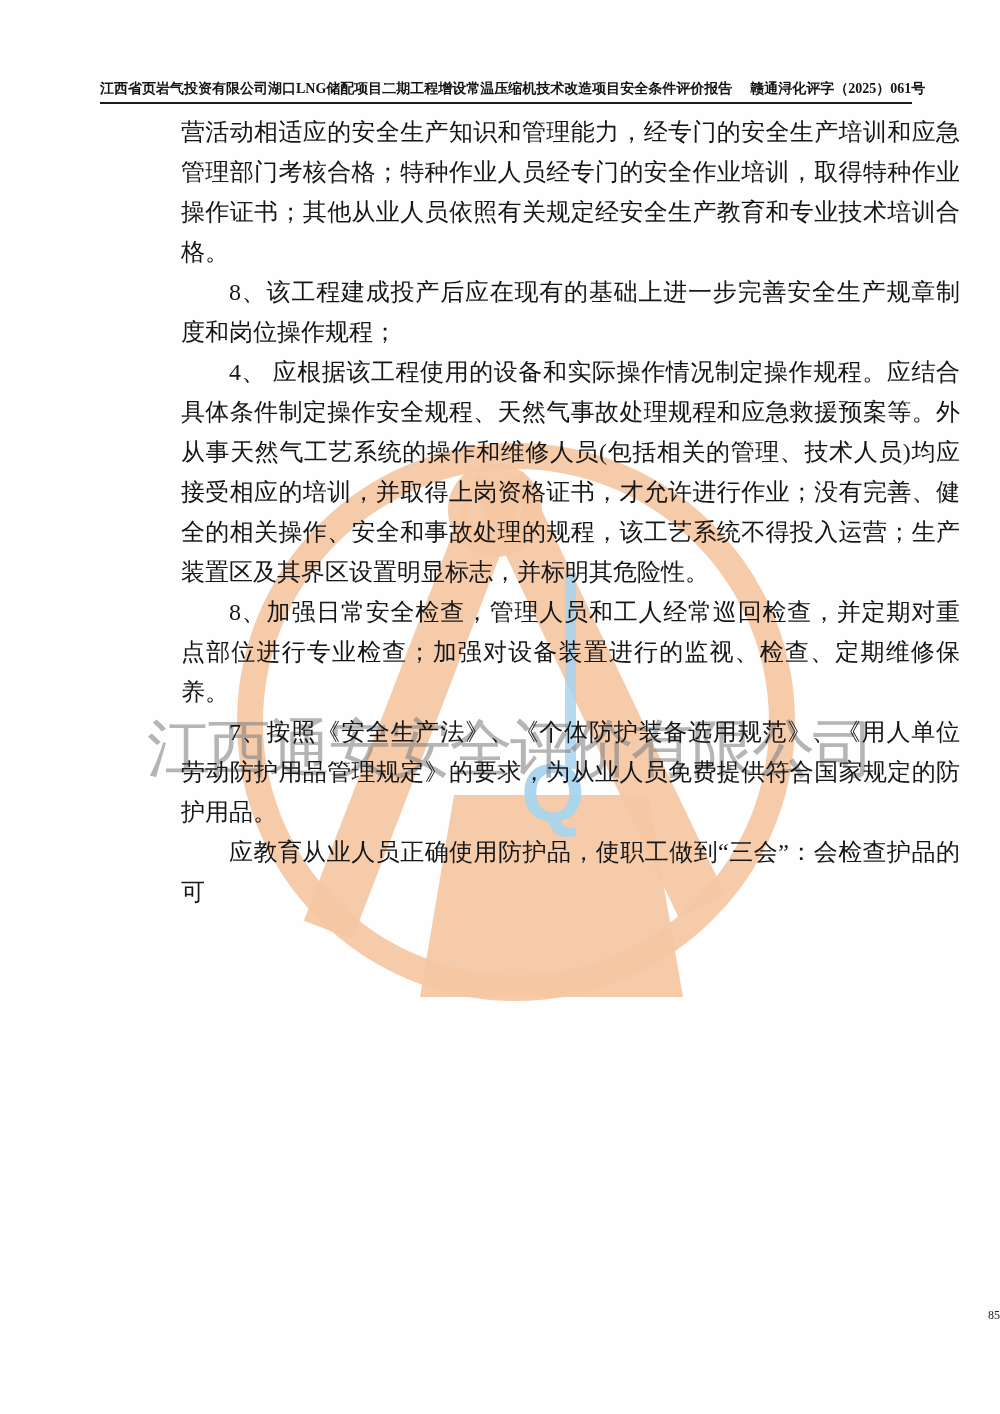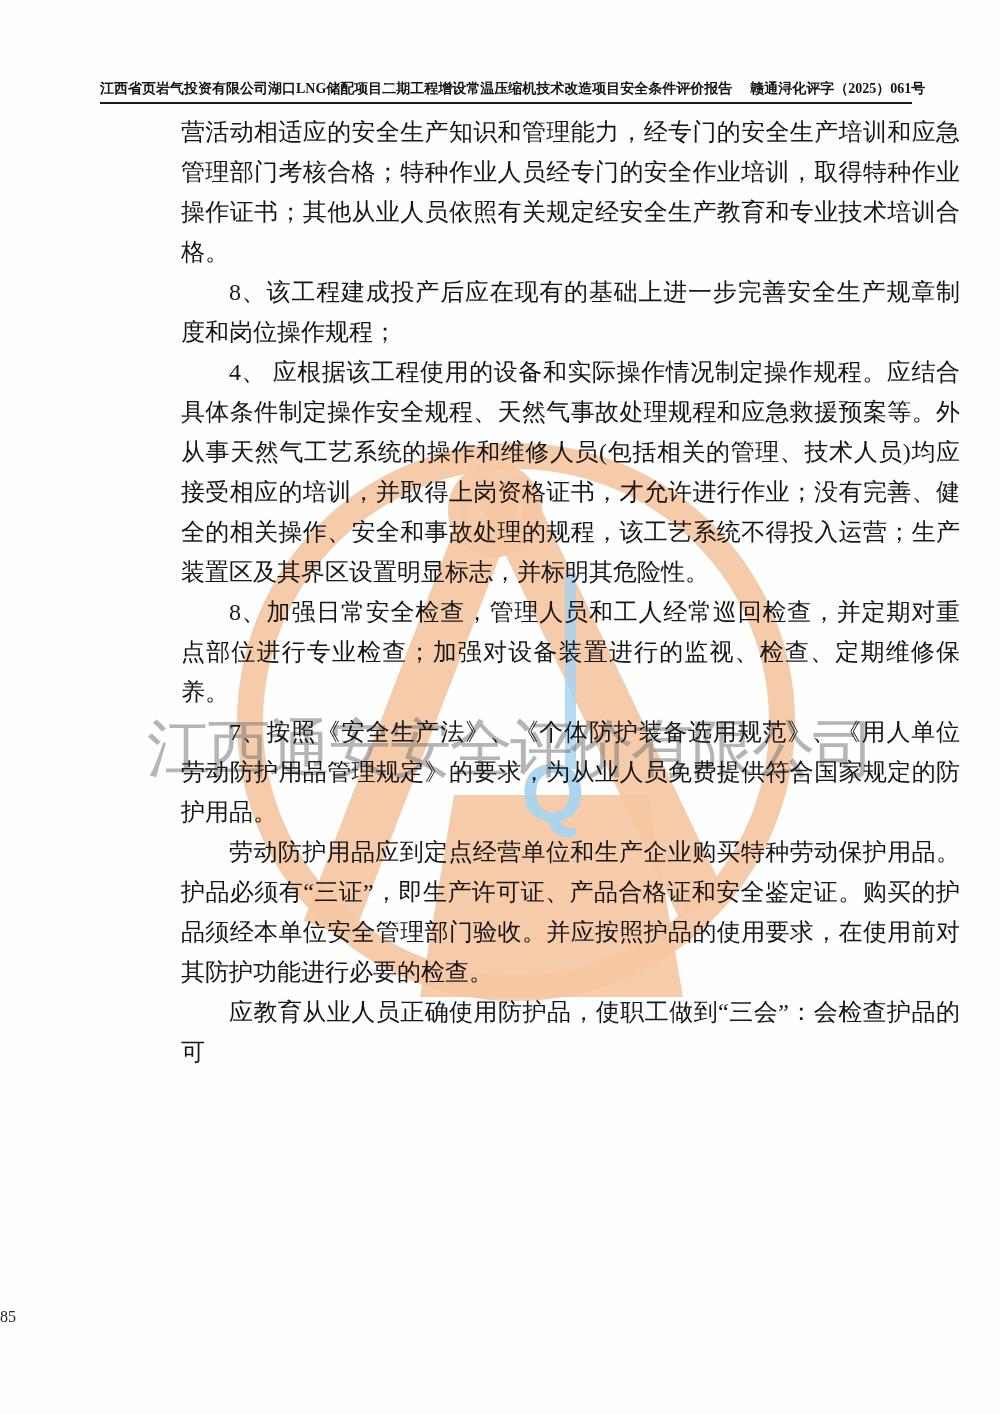--- a/index.html
+++ b/index.html
@@ -50,21 +50,21 @@
     font-size:24px;line-height:40px;color:#161616;
     text-align:justify;
     margin-left:48px;
   }
   .content p{margin:0;text-indent:2em;}
   .content p.noindent{text-indent:0;}
 
   
   .page-number{
     position:absolute;left:0;top:1308px;width:1000px;z-index:2;
-    text-align:left;font-size:16px;color:#222;
+    text-align:right;font-size:12px;color:#222;
   }
 </style>
 </head>
 <body>
 
 <div class="page">
 
   <div class="watermark">
     <svg class="wm-logo" viewBox="0 0 578 582">
 
@@ -87,19 +87,18 @@
     <span class="left">江西省页岩气投资有限公司湖口LNG储配项目二期工程增设常温压缩机技术改造项目安全条件评价报告</span>
     <span class="right">赣通浔化评字（2025）061号</span>
   </div>
 
   <div class="content">
     <p class="noindent">营活动相适应的安全生产知识和管理能力，经专门的安全生产培训和应急管理部门考核合格；特种作业人员经专门的安全作业培训，取得特种作业操作证书；其他从业人员依照有关规定经安全生产教育和专业技术培训合格。</p>
     <p>8、该工程建成投产后应在现有的基础上进一步完善安全生产规章制度和岗位操作规程；</p>
     <p>4、 应根据该工程使用的设备和实际操作情况制定操作规程。应结合具体条件制定操作安全规程、天然气事故处理规程和应急救援预案等。外从事天然气工艺系统的操作和维修人员(包括相关的管理、技术人员)均应接受相应的培训，并取得上岗资格证书，才允许进行作业；没有完善、健全的相关操作、安全和事故处理的规程，该工艺系统不得投入运营；生产装置区及其界区设置明显标志，并标明其危险性。</p>
     <p>8、加强日常安全检查，管理人员和工人经常巡回检查，并定期对重点部位进行专业检查；加强对设备装置进行的监视、检查、定期维修保养。</p>
     <p>7、按照《安全生产法》、《个体防护装备选用规范》、《用人单位劳动防护用品管理规定》的要求，为从业人员免费提供符合国家规定的防护用品。</p>
-    <p>劳动防护用品应到定点经营单位和生产企业购买特种劳动保护用品。护品必须有“三证”，即生产许可证、产品合格证和安全鉴定证。购买的护品须经本单位安全管理部门验收。并应按照护品的使用要求，在使用前对其防护功能进行必要的检查。</p>
     <p>应教育从业人员正确使用防护品，使职工做到“三会”：会检查护品的可</p>
   </div>
 
   <div class="page-number">85</div>
 
 </div>
 
 </body></html>

